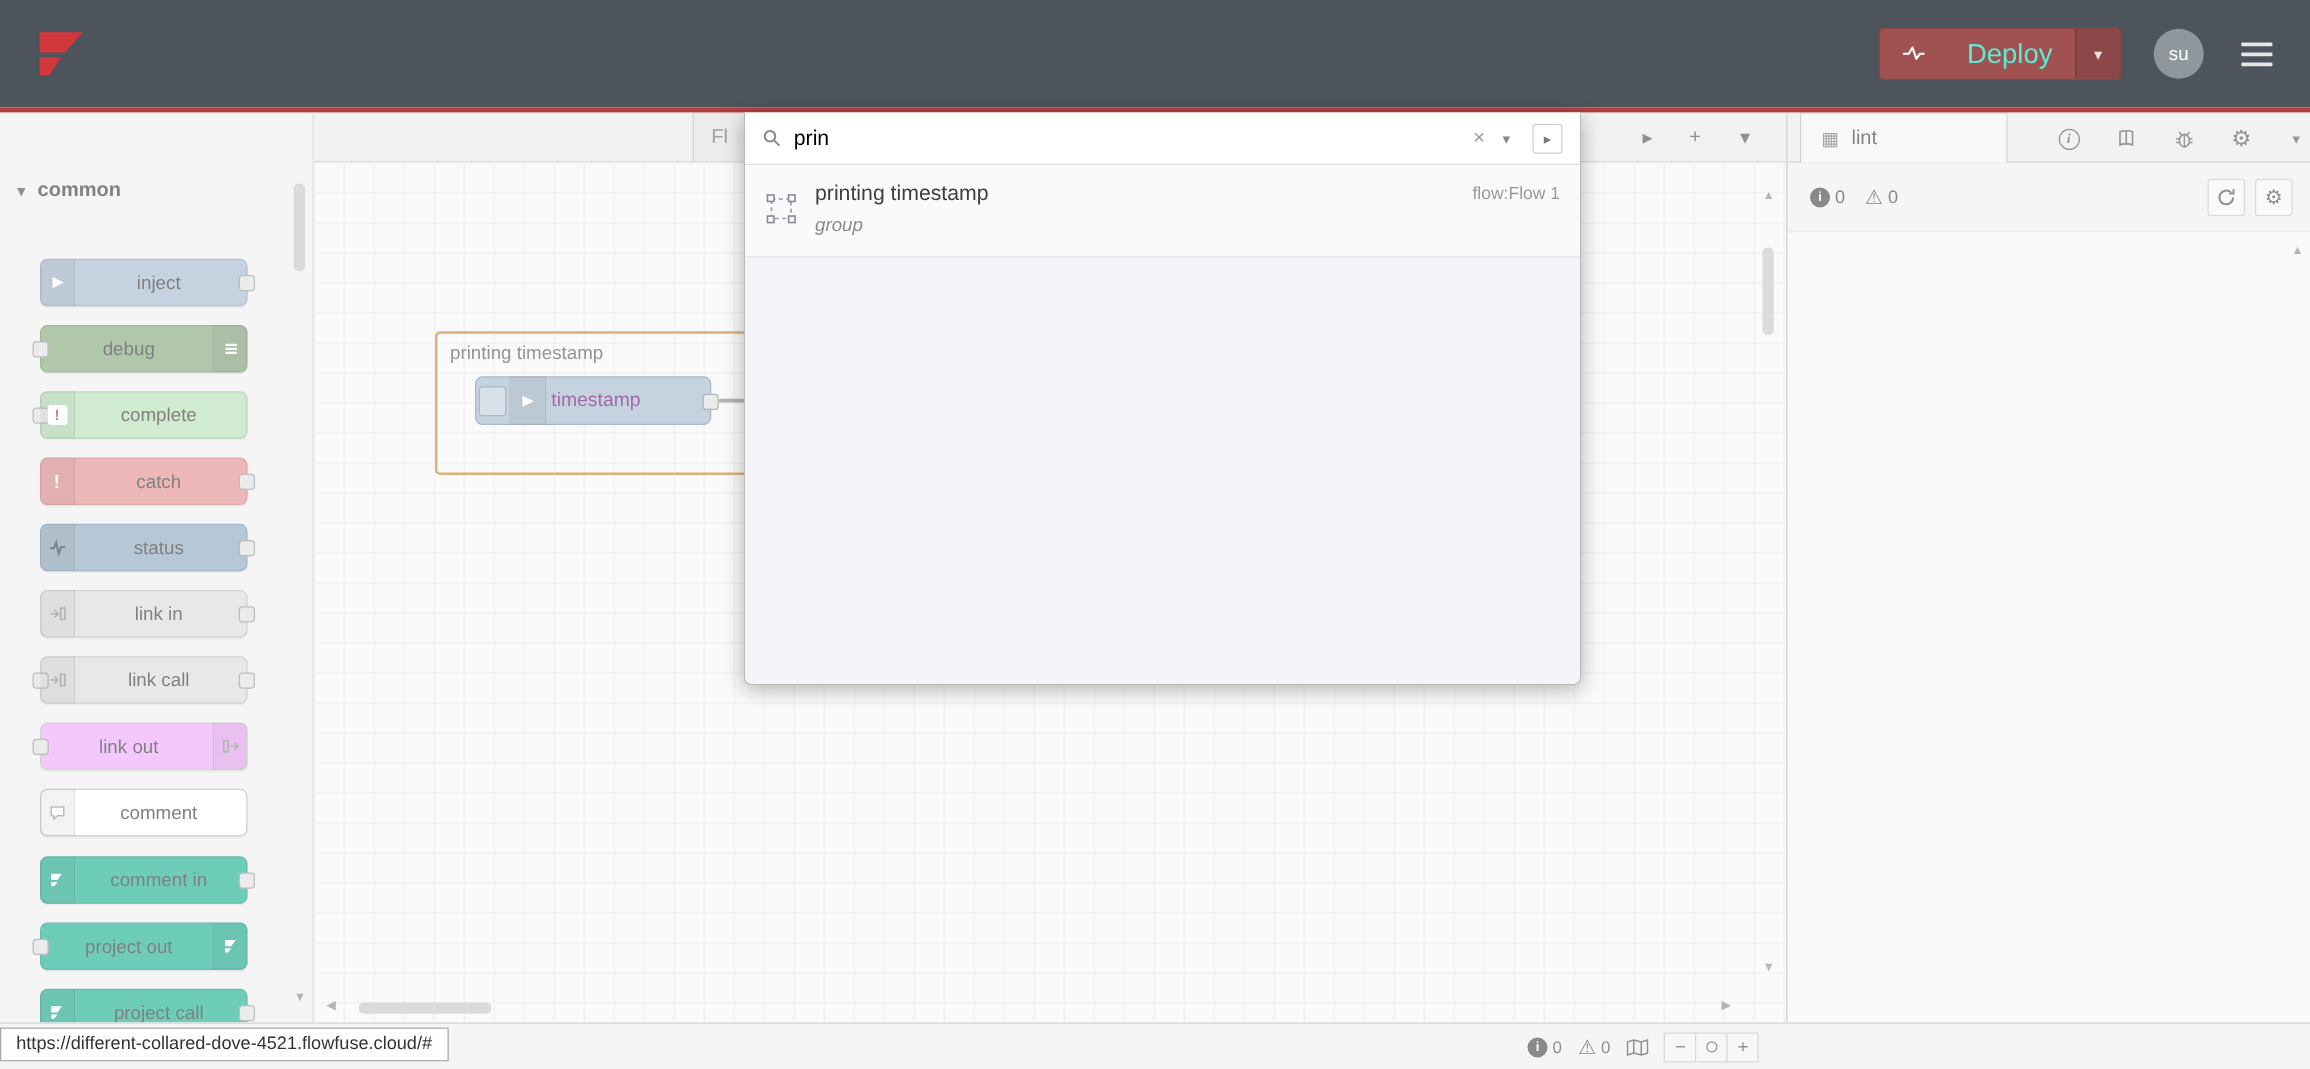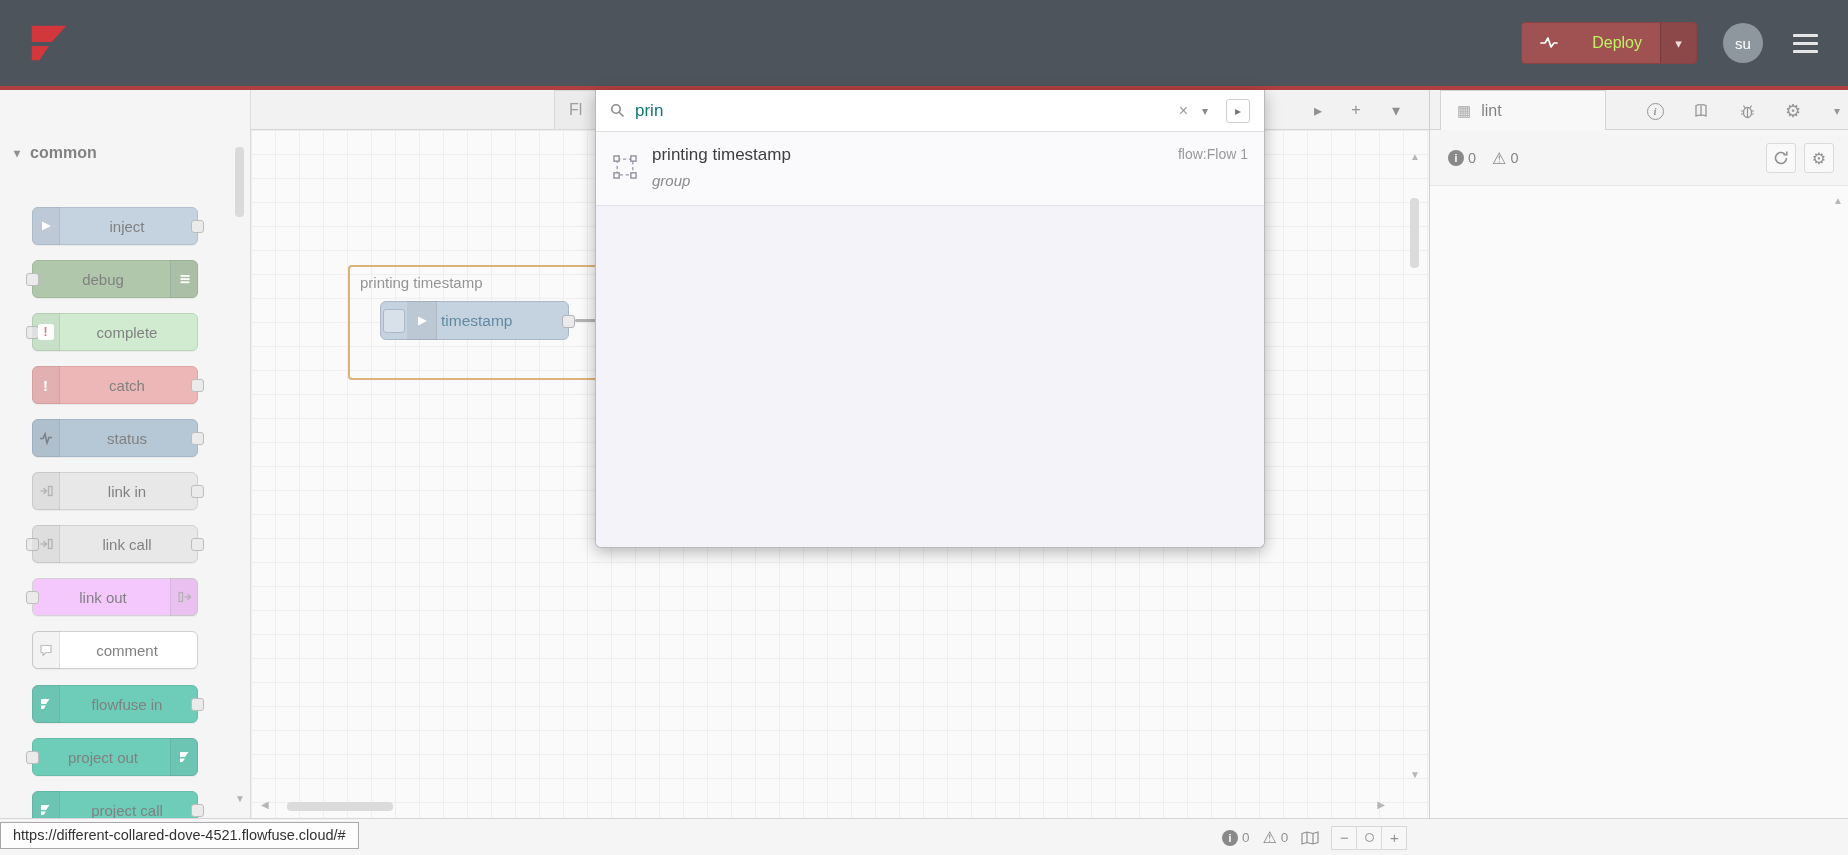--- a/index.html
+++ b/index.html
@@ -5,21 +5,21 @@
   * { margin:0; padding:0; box-sizing:border-box; }
   body { background:#ddd; font-family:"Liberation Sans", sans-serif; }
   .app { position:relative; width:1848px; height:855px; background:#fff; overflow:hidden; font-family:"Liberation Sans", sans-serif; }
 
   
   .hdr { position:absolute; top:0; left:0; right:0; height:86px; background:#4d545b; display:flex; align-items:center; padding:0 26px; z-index:10; }
   .hdr-title { color:#f1f1f1; font-size:23px; margin-left:16px; letter-spacing:.2px; }
   .hdr-right { margin-left:auto; display:flex; align-items:center; gap:26px; }
   .deploy-btn { display:flex; align-items:stretch; height:42px; background:#a05252; border:1px solid #8a4343; border-radius:4px; overflow:hidden; cursor:pointer; }
   .deploy-main { display:flex; align-items:center; gap:10px; padding:0 18px; }
-  .deploy-label { color:#bef264; font-size:16px;margin-left:24px; }
+  .deploy-label { color:#5eead4; font-size:22px;margin-left:24px; }
   .deploy-caret { display:flex; align-items:center; justify-content:center; width:36px; background:rgba(0,0,0,0.12); border-left:1px solid rgba(0,0,0,0.18); color:#f0dcdc; font-size:13px; }
   .avatar { width:40px; height:40px; border-radius:50%; background:#8e979e; color:#fff; font-size:15px; display:flex; align-items:center; justify-content:center; cursor:pointer; }
   .burger { display:flex; flex-direction:column; gap:5px; cursor:pointer; padding:4px; }
   .burger span { display:block; width:25px; height:3px; background:#e6e6e6; border-radius:1px; }
   .red-line { position:absolute; top:86px; left:0; right:0; height:4px; background:#b04040; z-index:10; }
 
   
   .palette { position:absolute; left:0; top:90px; width:251px; height:728px; background:#f0f0f0; border-right:1px solid #c9c9c9; overflow:hidden; }
   .psearch { position:absolute; top:0; left:0; right:0; height:40px; border-bottom:1px solid #d8d8d8; display:flex; align-items:center; gap:8px; padding:0 12px; background:#f4f4f4; }
   .psearch input { flex:1; border:none; background:transparent; outline:none; font-size:15px; color:#555; font-family:inherit; }
@@ -48,21 +48,21 @@
   .tab2 { left:303px; width:240px; background:#e2e2e2; border:1px solid #c4c4c4; color:#6a6a6a; padding:0 14px; }
   .tabbar-btn { position:absolute; top:0; height:40px; width:30px; display:flex; align-items:center; justify-content:center; color:#555; font-size:16px; cursor:pointer; }
   .canvas { position:absolute; top:40px; left:0; right:0; bottom:0; background:#f7f7f7;
     background-image:linear-gradient(#e5e5e5 1px, transparent 1px), linear-gradient(90deg,#e5e5e5 1px, transparent 1px);
     background-size:24px 24px; }
   .group-box { position:absolute; left:97px; top:135px; width:300px; height:115px; border:2px solid #c98733; border-radius:4px; cursor:move; }
   .group-label { position:absolute; left:10px; top:7px; font-size:15px; color:#5a5a5a; white-space:nowrap; }
   .flow-node { position:absolute; left:129px; top:171px; width:189px; height:39px; background:#a6bbcf; border:1px solid #7e93a7; border-radius:6px; cursor:move; }
   .inject-btn { position:absolute; left:2px; top:7px; width:22px; height:24px; background:#c3d1de; border:1px solid #7e93a7; border-radius:3px; cursor:pointer; }
   .node-icon-strip { position:absolute; left:26px; top:-1px; bottom:-1px; width:30px; background:rgba(0,0,0,0.08); border-right:1px solid rgba(0,0,0,0.12); display:flex; align-items:center; justify-content:center; }
-  .node-label { position:absolute; left:60px; right:8px; top:0; bottom:0; display:flex; align-items:center; font-size:15.5px; color:#0c4a6e; }
+  .node-label { position:absolute; left:60px; right:8px; top:0; bottom:0; display:flex; align-items:center; font-size:15.5px; color:#701a75; }
   .node-port { position:absolute; right:-7px; top:13px; width:13px; height:13px; background:#e0e0e0; border:1px solid #8a8a8a; border-radius:3px; cursor:crosshair; }
   .wire { position:absolute; left:324px; top:189px; width:24px; height:3px; background:#8a8a8a; border-radius:2px; }
   .scroll-arrow { position:absolute; color:#909090; font-size:10px; cursor:pointer; line-height:1; }
   .vthumb { position:absolute; right:10px; top:68px; width:9px; height:70px; background:#c8c8c8; border-radius:4px; }
   .hthumb { position:absolute; left:36px; bottom:7px; width:106px; height:9px; background:#c8c8c8; border-radius:4px; }
 
   
   .sidebar { position:absolute; left:1429px; top:90px; width:419px; height:728px; background:#f0f0f0; border-left:1px solid #b5b5b5; overflow:hidden; }
   .sb-tabbar { position:absolute; top:0; left:0; right:0; height:40px; background:#ebebeb; border-bottom:1px solid #bdbdbd; }
   .sb-tab { position:absolute; left:10px; top:0; width:166px; height:40px; background:#f5f5f5; border:1px solid #bdbdbd; border-bottom:none; display:flex; align-items:center; gap:10px; padding:0 16px; font-size:16px; color:#3f3f3f; cursor:pointer; }
@@ -81,21 +81,21 @@
   .footer { position:absolute; left:0; top:818px; right:0; height:37px; background:#f0f0f0; border-top:1px solid #bfbfbf; }
   .foot-cluster { position:absolute; left:1222px; top:0; height:37px; display:flex; align-items:center; gap:13px; color:#555; font-size:13.5px; }
   .zoom-group { display:flex; }
   .zoom-btn { width:26px; height:24px; border:1px solid #c3c3c3; background:#f3f3f3; display:flex; align-items:center; justify-content:center; font-size:15px; color:#555; cursor:pointer; margin-left:-1px; }
   .zoom-circle { width:9px; height:9px; border:1.5px solid #555; border-radius:50%; }
 
   
   .overlay { position:absolute; left:0; top:90px; right:0; bottom:0; background:rgba(255,255,255,0.35); z-index:40; pointer-events:none; }
   .search-dialog { position:absolute; left:595px; top:90px; width:670px; height:458px; background:#fff; border:1px solid #b9b9b9; border-top:none; border-radius:0 0 6px 6px; box-shadow:0 4px 16px rgba(0,0,0,0.28); z-index:60; }
   .sd-row { display:flex; align-items:center; gap:10px; height:42px; padding:0 14px; border-bottom:1px solid #ddd; }
-  .sd-row input { flex:1; border:none; outline:none; font-size:17px; color:#0f766e; font-family:inherit; background:transparent; }
+  .sd-row input { flex:1; border:none; outline:none; font-size:17px; color:#000000; font-family:inherit; background:transparent; }
   .sd-x { color:#999; font-size:16px; cursor:pointer; padding:0 2px; }
   .sd-caret { color:#888; font-size:12px; cursor:pointer; padding:0 2px; }
   .sd-open { width:24px; height:24px; border:1px solid #cfcfcf; border-radius:3px; background:#fff; color:#777; font-size:12px; display:flex; align-items:center; justify-content:center; cursor:pointer; margin-left:6px; }
   .sd-results { position:absolute; top:42px; left:0; right:0; bottom:0; background:#f3f3f9; border-radius:0 0 6px 6px; overflow:hidden; }
   .sd-item { position:relative; height:74px; background:#fafafd; border-bottom:1px solid #e2e2ea; cursor:pointer; }
   .sd-item-title { position:absolute; left:56px; top:13px; font-size:17px; color:#3e3e3e; }
   .sd-item-sub { position:absolute; left:56px; top:40px; font-size:15px; font-style:italic; color:#8a8a8a; }
   .sd-item-flow { position:absolute; right:16px; top:14px; font-size:14px; color:#999; }
   .sd-item-ic { position:absolute; left:16px; top:22px; }
   .status-tooltip { position:absolute; left:0; bottom:6px; z-index:70; background:#fdfdfd; border:1px solid #a8a8a8; padding:4px 12px 5px; font-size:14.5px; color:#333; white-space:nowrap; }
@@ -234,21 +234,21 @@
       <span class="plabel lab-l">comment</span>
     </div>
 
     <div class="pnode" style="top: 595px; background: rgb(31, 179, 148); border-color: rgb(22, 152, 125);">
       <span class="pport ppr"></span>
       <span class="picon pl">
         <svg width="14" height="14" viewBox="0 0 14 14">
             <path d="M2 2h8.5L7 7H2zM2 8.5h5L4.5 12H2z" fill="#fff"></path>
           </svg>
       </span>
-      <span class="plabel lab-l">flowfuse in</span>
+      <span class="plabel lab-l">comment in</span>
     </div>
 
     <div class="pnode" style="top: 648px; background: rgb(31, 179, 148); border-color: rgb(22, 152, 125);">
       <span class="pport ppl"></span>
       <span class="picon pr">
         <svg width="14" height="14" viewBox="0 0 14 14">
             <path d="M2 2h8.5L7 7H2zM2 8.5h5L4.5 12H2z" fill="#fff"></path>
           </svg>
       </span>
       <span class="plabel lab-r">project out</span>

